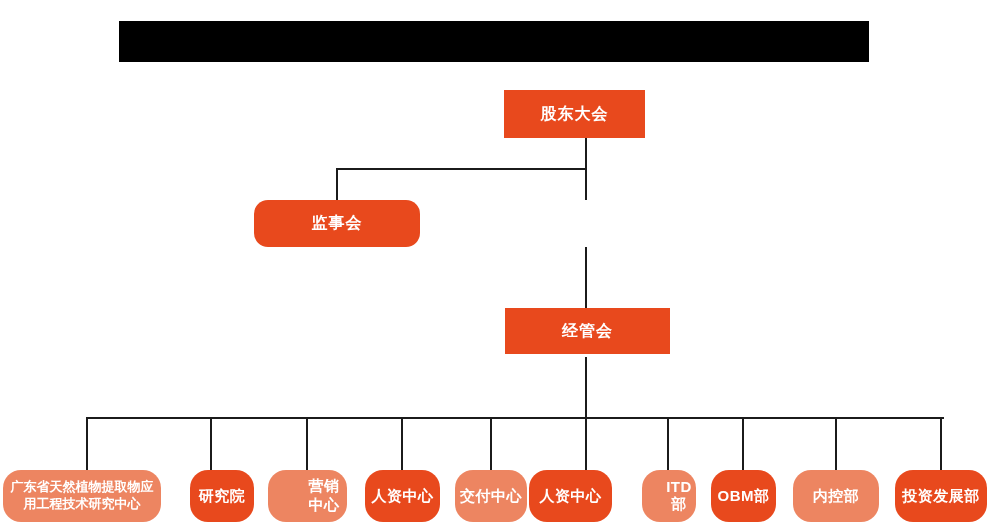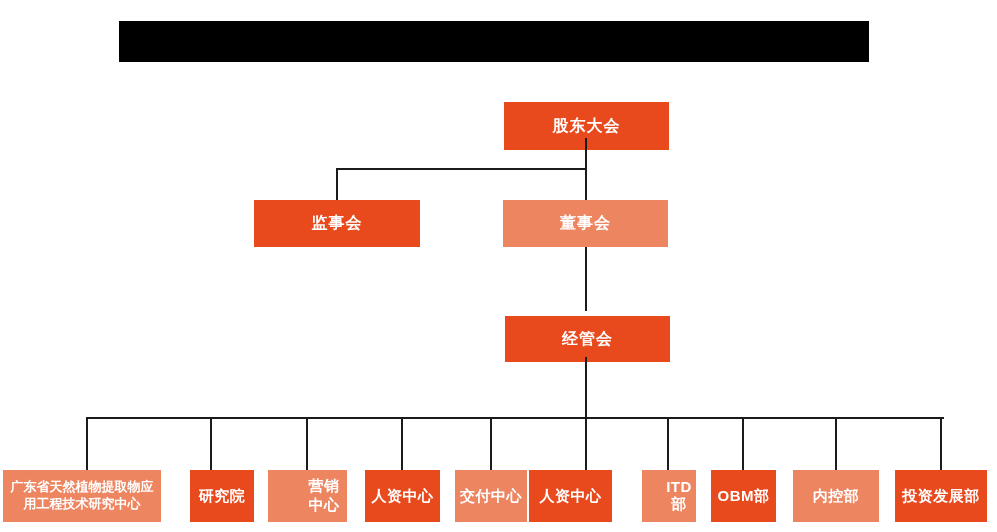--- a/index.html
+++ b/index.html
@@ -11,43 +11,42 @@
     position:absolute; left:119px; top:21px; width:750px; height:41px;
     background:#000000;
   }
   .node {
     position:absolute; display:flex; align-items:center; justify-content:center;
     color:#ffffff; font-weight:700; font-size:16px; text-align:center;
     box-sizing:border-box; letter-spacing:1px;
   }
   .orange { background:#E8491D; }
   .light  { background:#ED8561; }
-  .dept   { top:470px; height:52px; font-size:15px; letter-spacing:0.5px; }
+  .dept   { top:470px; height:52px; font-size:15px; letter-spacing:0.5px;border-radius:18px; }
   .dept-long { font-size:13px; line-height:1.3; padding:0 3px; letter-spacing:0; }
   .line { position:absolute; background:#1b1b1b; }
 </style>
 </head>
 <body>
 
 <div class="stage">
 
   <div class="redacted-bar"></div>
 
-  <div class="node orange" style="left:504px; top:90px; width:165px; height:48px;margin-top:12px;">股东大会</div>
+  <div class="node orange" style="left:504px; top:90px; width:141px; height:48px;">股东大会</div>
 
   <div class="line" style="left:585px; top:138px; width:2px; height:62px;"></div>
   <div class="line" style="left:336px; top:168px; width:251px; height:2px;"></div>
   <div class="line" style="left:336px; top:168px; width:2px; height:32px;"></div>
 
-  <div class="node orange" style="left:254px; top:200px; width:166px; height:47px;">监事会</div>
-  <div class="node light" style="left:503px; top:200px; width:165px; height:47px;">董事会</div>
+  <div class="node orange" style="left:254px; top:200px; width:166px; height:47px;border-radius:14px;">监事会</div>
 
   <div class="line" style="left:585px; top:247px; width:2px; height:64px;"></div>
 
-  <div class="node orange" style="left:505px; top:316px; width:165px; height:46px;">经管会</div>
+  <div class="node orange" style="left:505px; top:308px; width:165px; height:46px;">经管会</div>
 
   <div class="line" style="left:585px; top:357px; width:2px; height:61px;"></div>
   <div class="line" style="left:86px; top:417px; width:858px; height:2px;"></div>
   <div class="line" style="left:86px;  top:417px; width:2px; height:54px;"></div>
   <div class="line" style="left:210px; top:417px; width:2px; height:54px;"></div>
   <div class="line" style="left:306px; top:417px; width:2px; height:54px;"></div>
   <div class="line" style="left:401px; top:417px; width:2px; height:54px;"></div>
   <div class="line" style="left:490px; top:417px; width:2px; height:54px;"></div>
   <div class="line" style="left:585px; top:417px; width:2px; height:54px;"></div>
   <div class="line" style="left:667px; top:417px; width:2px; height:54px;"></div>

